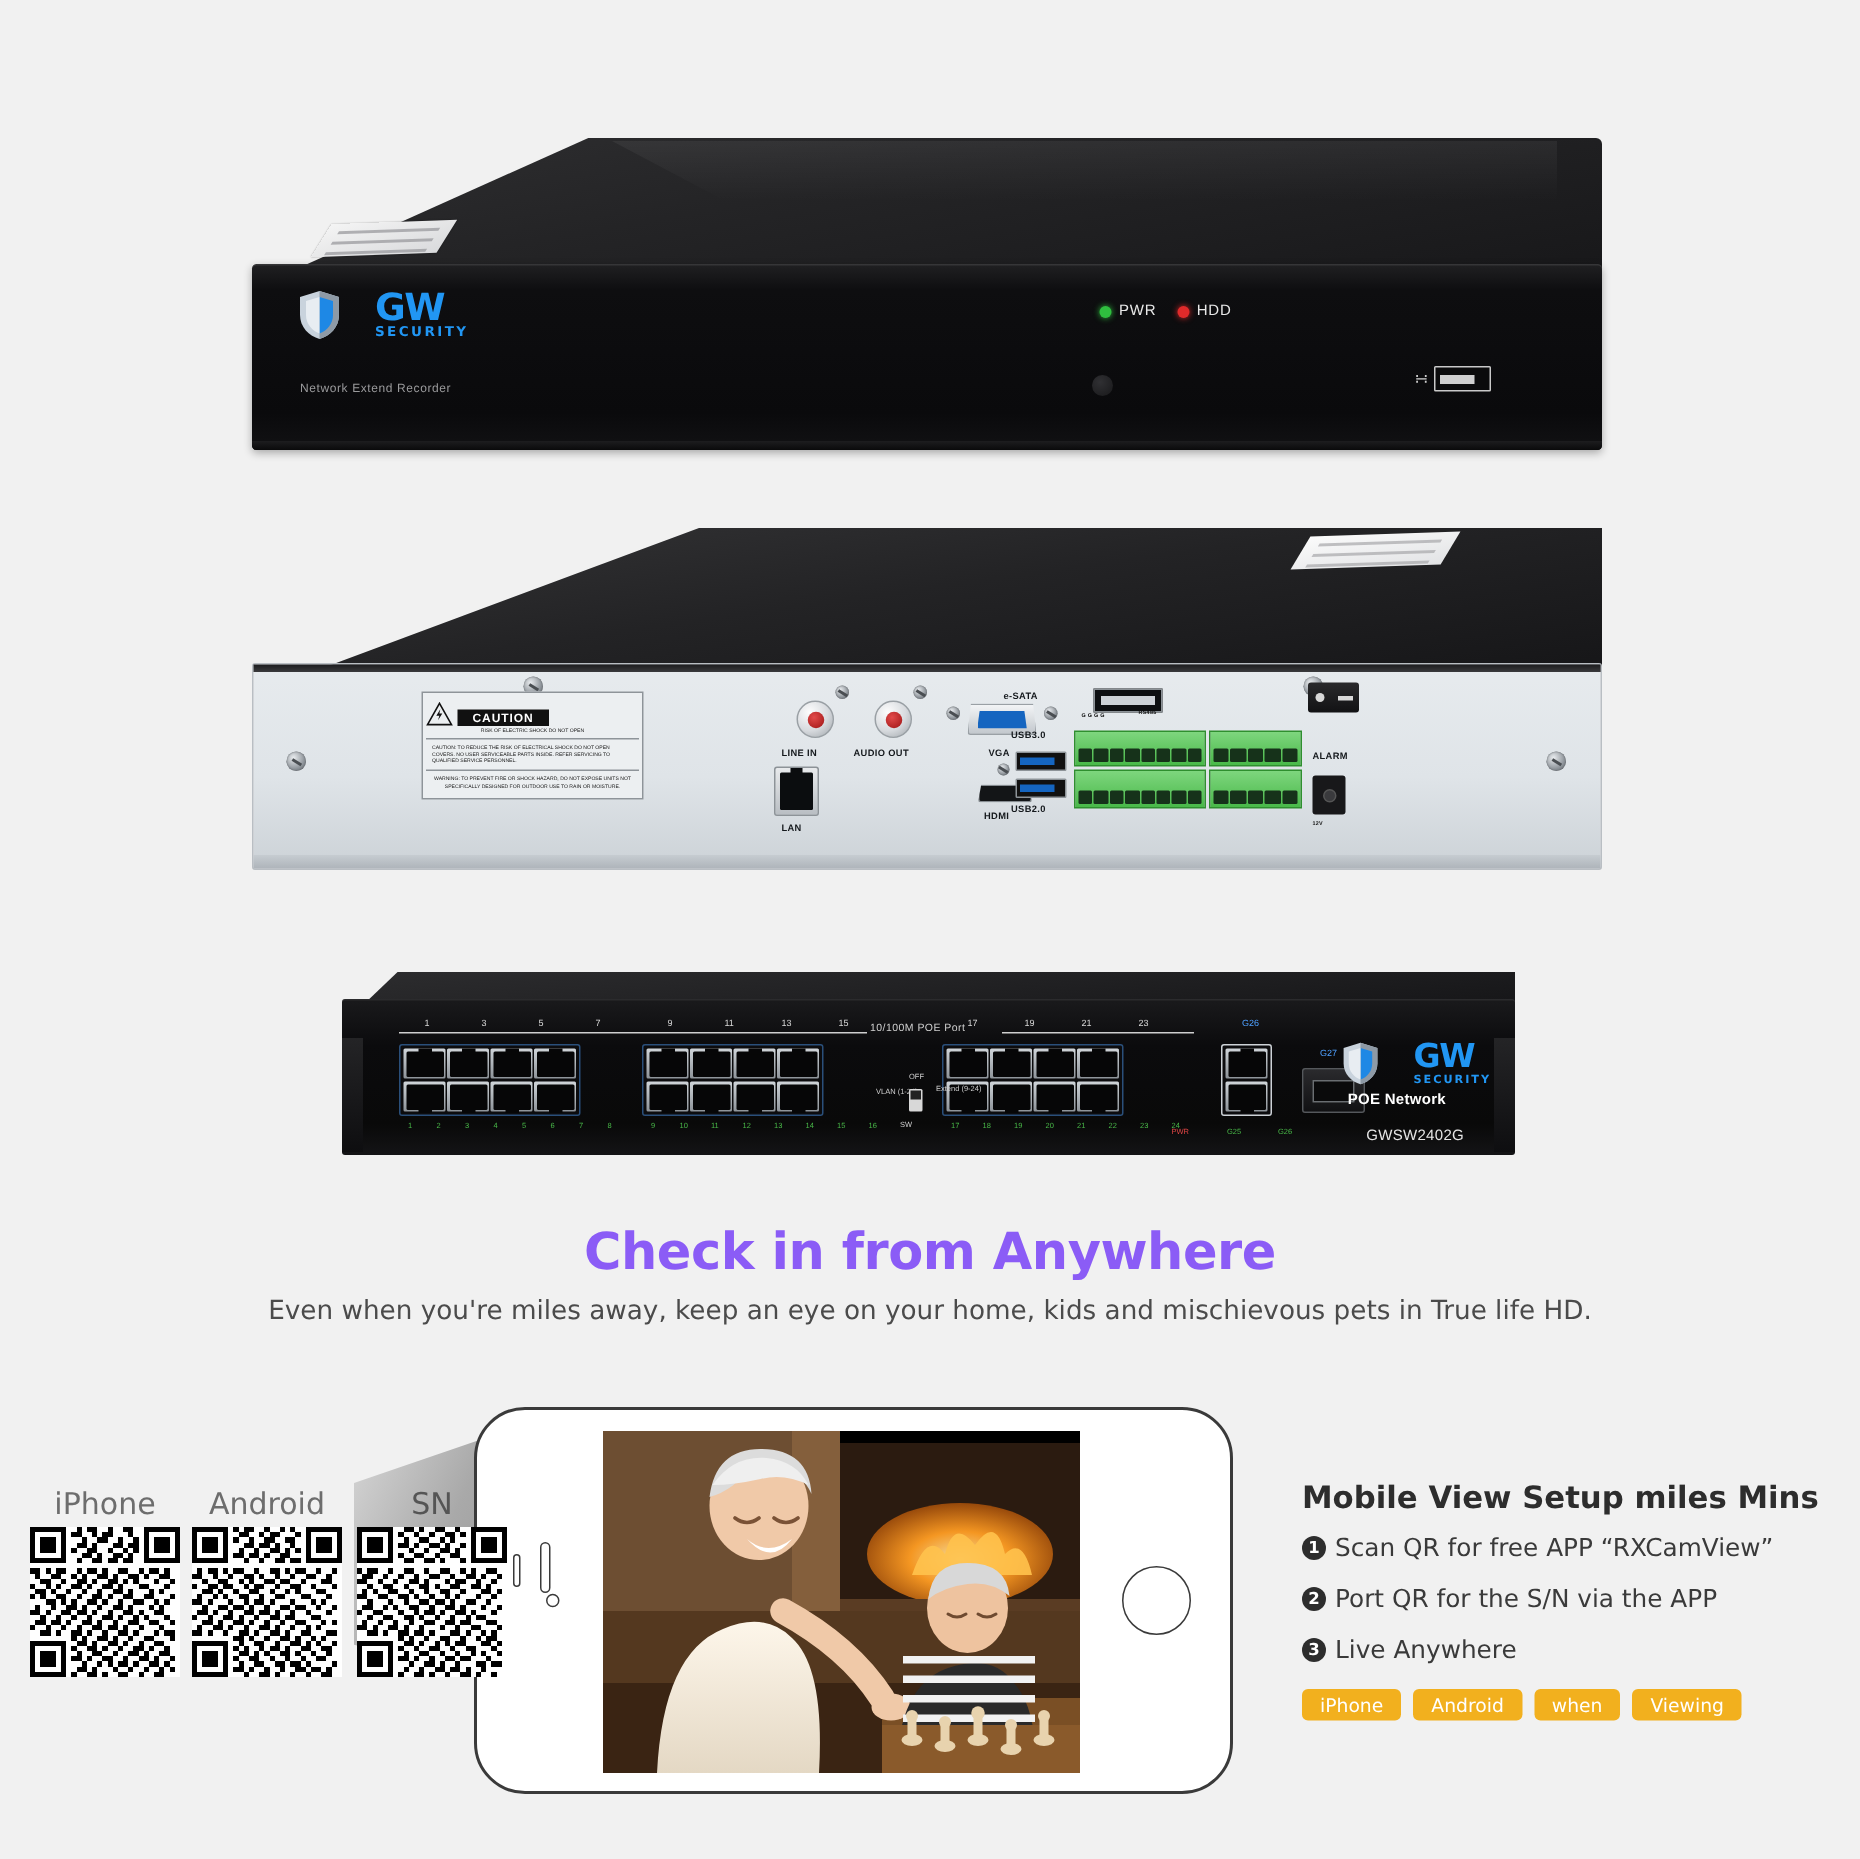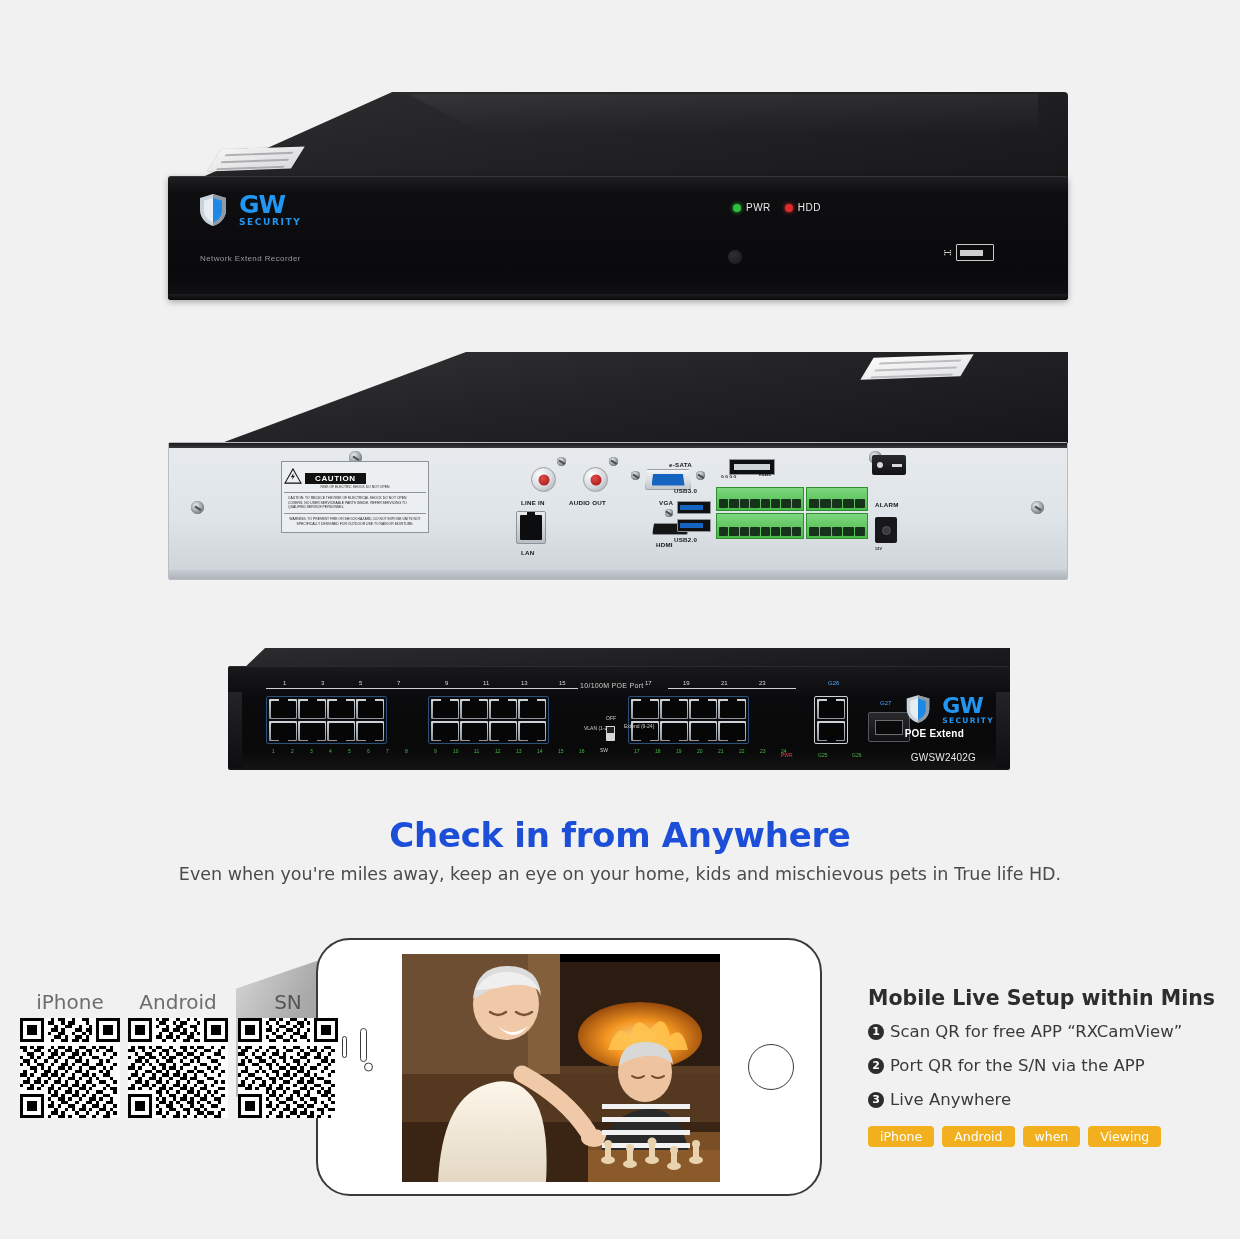--- a/index.html
+++ b/index.html
@@ -36,21 +36,21 @@
     position: absolute; left: 0; top: 84px; width: 900px; height: 124px;
     background: linear-gradient(180deg,#202022 0%,#0e0e10 14%,#0a0a0c 80%,#121214 100%);
     border-radius: 3px;
     box-shadow: inset 0 1px 0 rgba(255,255,255,.1), 0 2px 6px rgba(0,0,0,.3);
   }
   .nvr-front-face::after {
     content:""; position:absolute; left:0; right:0; bottom:0; height:6px;
     background: linear-gradient(180deg,#1d1d1f,#0a0a0b);
     border-radius: 0 0 3px 3px;
   }
-  .gw-logo { display: flex; align-items: flex-end; gap: 11px; }
+  .gw-logo { display: flex; align-items: center; gap: 22px; }
   .gw-shield { position: relative; width: 30px; height: 34px; flex: none; }
   .gw-shield svg { width: 100%; height: 100%; display: block; }
   .gw-txt { line-height: 1; }
   .gw-gw { font-size: 25px; font-weight: bold; color: #2196f3; letter-spacing: -1px;
     font-family: "DejaVu Sans", sans-serif; }
   .gw-sec { font-size: 9px; font-weight: bold; color: #2196f3; letter-spacing: 1.6px;
     font-family: "DejaVu Sans", sans-serif; margin-top: 1px; }
   .nvr-logo-pos { position: absolute; left: 30px; top: 16px; }
   .nvr-sub { position: absolute; left: 32px; top: 78px; font-size: 8px; color: #9a9a9c; letter-spacing: .4px; }
   .led-row { position: absolute; left: 565px; top: 26px; display: flex; gap: 14px; align-items: center; }
@@ -171,21 +171,21 @@
   .sw-logo-pos { position:absolute; right:16px; top:28px; }
   .sw-gw-gw { font-size:22px; font-weight:bold; color:#2196f3; letter-spacing:-1px; font-family:"DejaVu Sans",sans-serif; line-height:1; }
   .sw-gw-sec { font-size:7.5px; font-weight:bold; color:#2196f3; letter-spacing:1.3px; font-family:"DejaVu Sans",sans-serif; }
   .vlan-blk { position:absolute; color:#cfcfcf; font-size:5px; text-align:center; line-height:1.15; }
   .dipsw { position:absolute; width:9px; height:15px; background:#d8d8d8; border-radius:1px; }
   .dipsw::after { content:""; position:absolute; left:1px; right:1px; top:1px; height:6px; background:#222; }
   .led-s { position:absolute; font-size:5px; }
 
   
   .headline { position:absolute; left:0; right:0; top:815px; text-align:center;
-    font-size:34px; font-weight:bold; color:#1d4ed8; font-family:"DejaVu Sans",sans-serif;
+    font-size:34px; font-weight:bold; color:#8b5cf6; font-family:"DejaVu Sans",sans-serif;
     letter-spacing:-.3px; }
   .subline { position:absolute; left:0; right:0; top:864px; text-align:center;
     font-size:17.5px; color:#4b4b4b; font-family:"DejaVu Sans",sans-serif; }
 
   
   .qr-block { position:absolute; }
   .qr-label { font-size:20px; color:#6d6d6d; text-align:center; margin-bottom:4px; font-family:"DejaVu Sans",sans-serif; }
   .qr-img { width:100px; height:100px; display:block; }
 
   .wedge { position:absolute; left:236px; top:944px; width:130px; height:186px;
@@ -568,21 +568,21 @@
           <path d="M15 1 L28 5 L28 17 C28 25 22 31 15 33 Z" fill="#8e9aa6"></path>
           <path d="M15 5 L24 7.7 L24 17 C24 23 20 27.5 15 29.4 Z" fill="#1e88e5"></path>
           <path d="M15 5 L6 7.7 L6 17 C6 23 10 27.5 15 29.4 Z" fill="#e8edf2"></path>
         </svg>
       </span>
       <span class="gw-txt">
         <div class="sw-gw-gw">GW</div>
         <div class="sw-gw-sec">SECURITY</div>
       </span>
     </div>
-    <span class="sw-poelbl" style="right:46px; top:62px;">POE Extend</span>
+    <span class="sw-poelbl" style="right:46px; top:62px;">POE Network</span>
     <span class="sw-model" style="right:34px; top:86px;">GWSW2402G</span>
   </div>
 </div>
 
 <div class="headline">Check in from Anywhere</div>
 <div class="subline">Even when you're miles away, keep an eye on your home, kids and mischievous pets in True life HD.</div>
 
 <div class="qr-block" style="left:20px; top:990px;">
   <div class="qr-label">iPhone</div>
   <svg class="qr-img" viewBox="0 0 29 29" shape-rendering="crispEdges">
@@ -1304,21 +1304,21 @@
           <circle cx="272" cy="196" r="4"></circle>
         <ellipse cx="294" cy="206" rx="7" ry="4"></ellipse>
           <rect x="291" y="192" width="6" height="14"></rect>
           <circle cx="294" cy="190" r="4"></circle>
       </g>
     </svg>
   </div>
   <span class="phone-home"></span>
 </div>
 
-<div class="mv-title">Mobile Live Setup within Mins</div>
+<div class="mv-title">Mobile View Setup miles Mins</div>
 
 <div class="mv-step" style="top:1022px;">
   <span class="circ-num">1</span>
   <span>Scan QR for free APP “RXCamView”</span>
 </div>
 <div class="mv-step" style="top:1056px;">
   <span class="circ-num">2</span>
   <span>Port QR for the S/N via the APP</span>
 </div>
 <div class="mv-step" style="top:1090px;">

